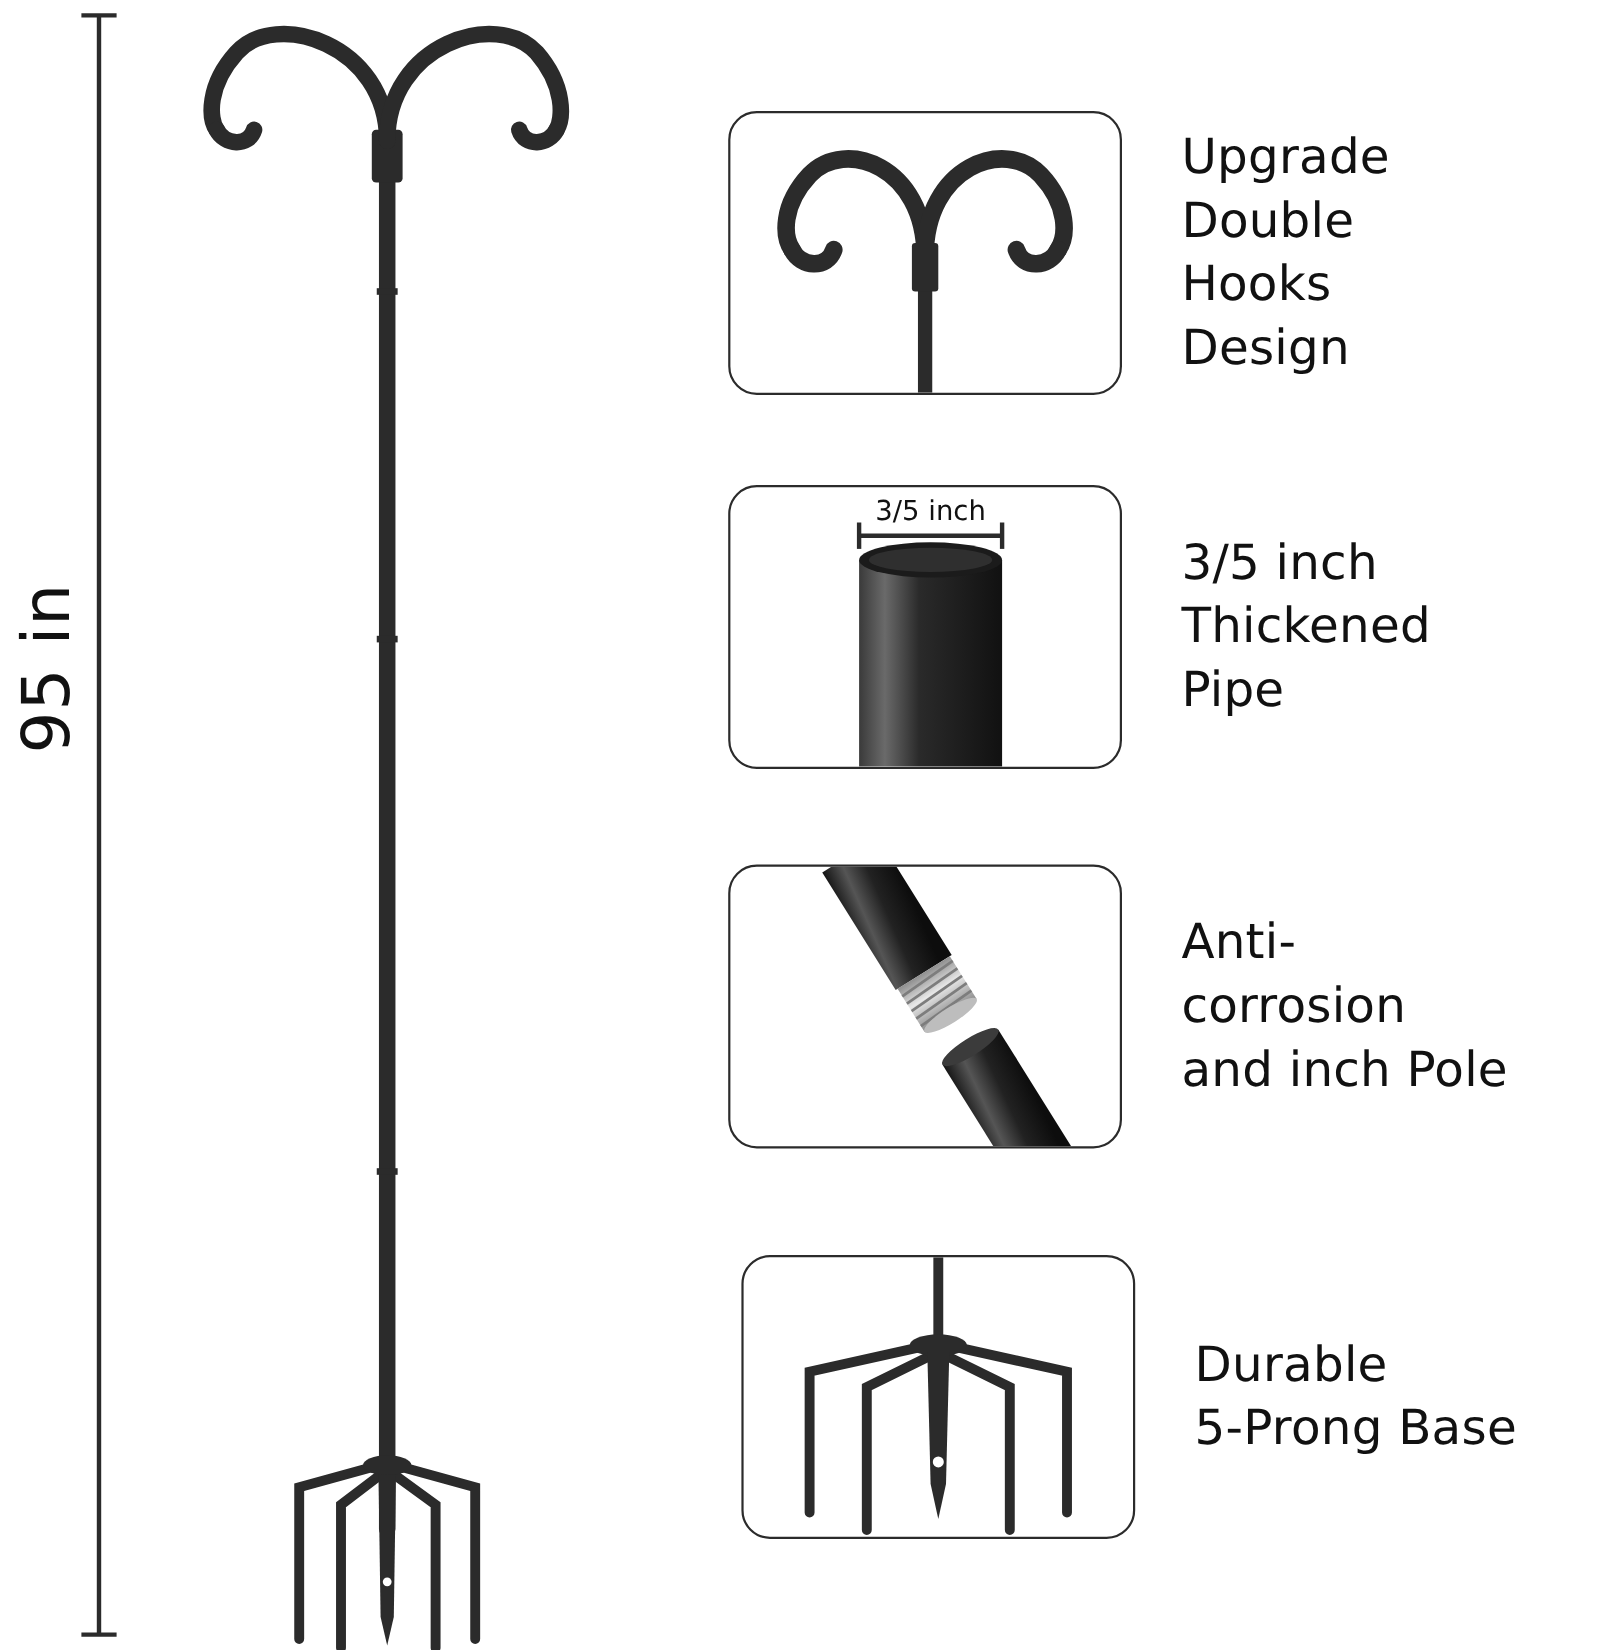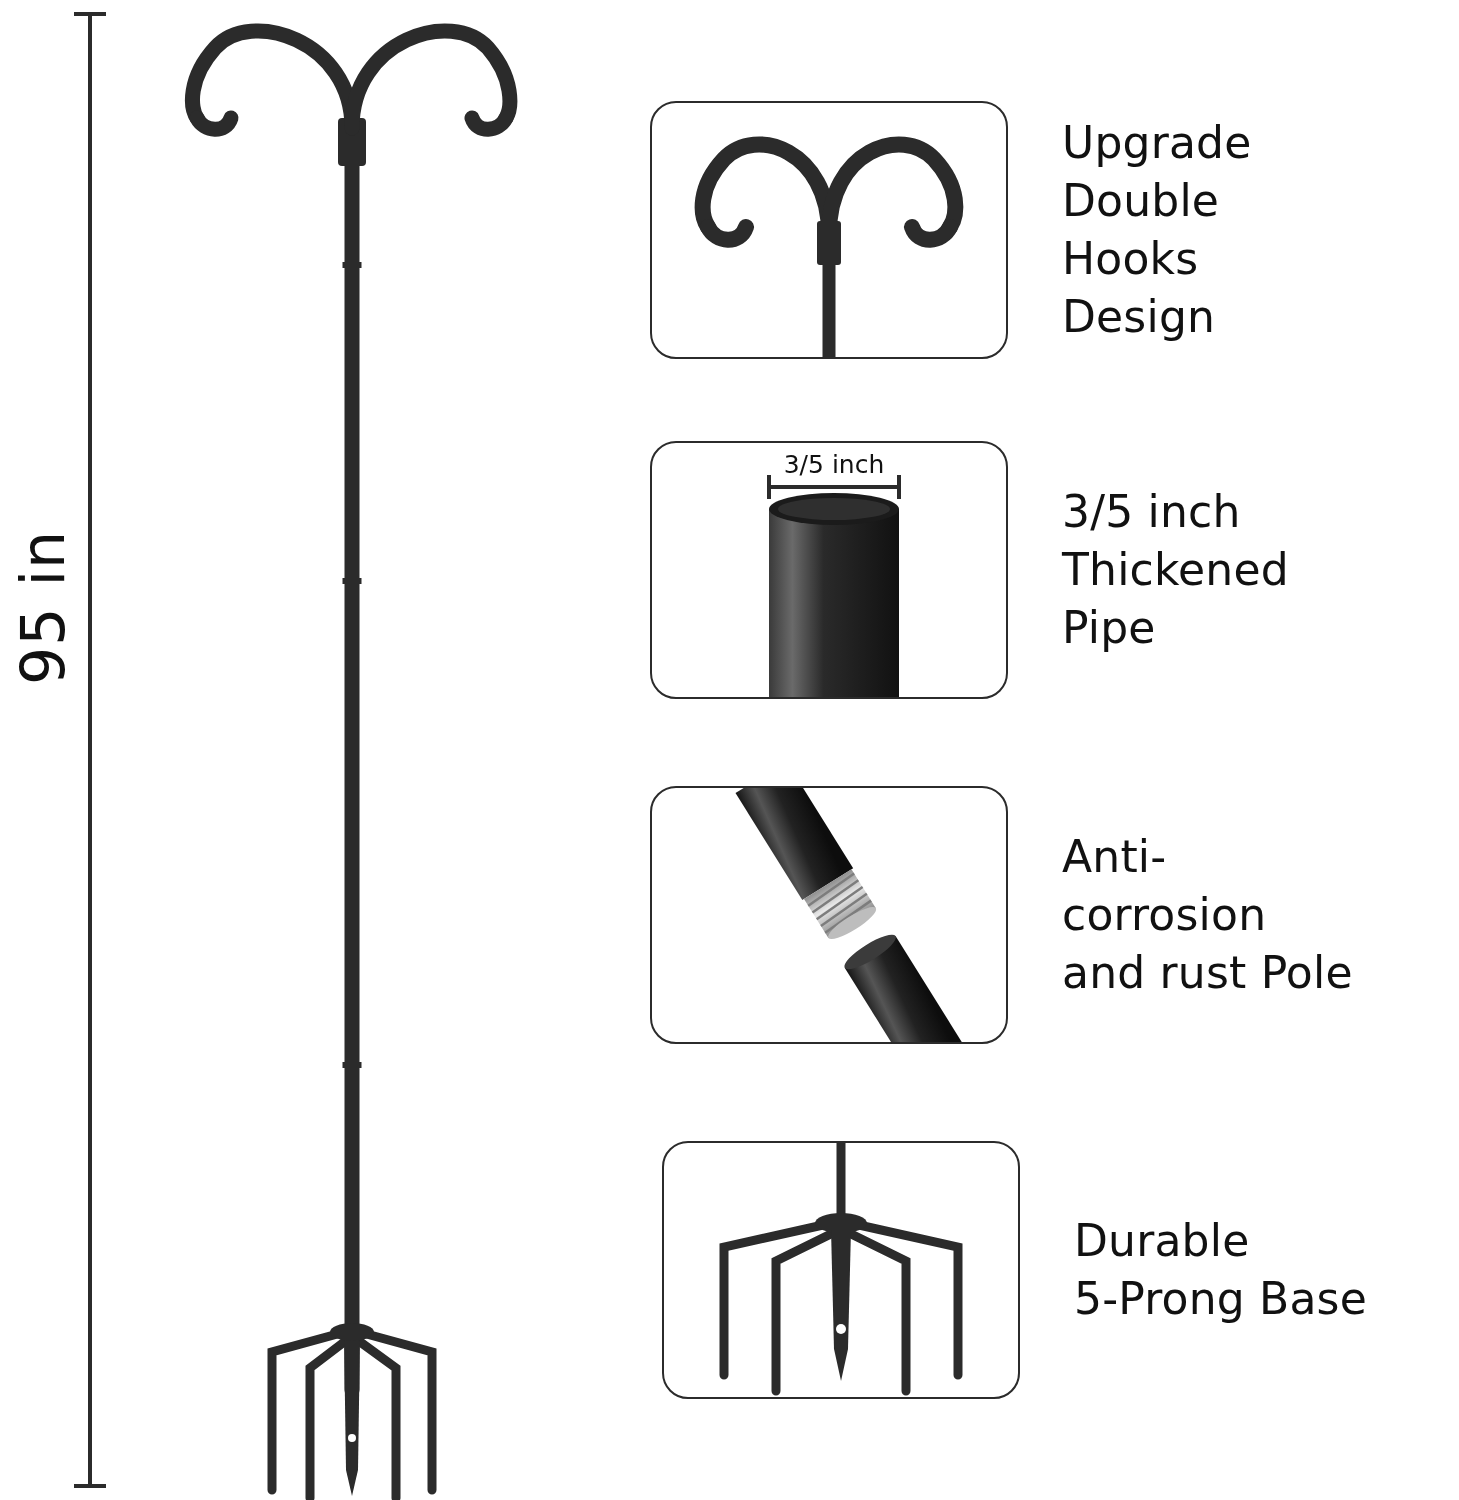--- a/index.html
+++ b/index.html
@@ -47,21 +47,21 @@
   
   .features {
     position: absolute;
     left: 650px;
     top: 0;
     width: 809px;
     height: 1500px;
   }
   .feature {
     position: absolute;
-    left: 0;
+    left: 12px;
     width: 710px;
     height: 280px;
     display: flex;
     align-items: center;
   }
   .feature-1 { top: 90px; }
   .feature-2 { top: 430px; }
   .feature-3 { top: 775px; }
   .feature-4 { top: 1130px; margin-left: 12px; }
 
@@ -218,21 +218,21 @@
             <ellipse cx="178" cy="142" rx="28" ry="7" fill="#bdbdbd"></ellipse>
           </g>
 
           <g transform="rotate(-32 177 100)">
             <rect x="148" y="176" width="60" height="150" fill="url(#tubeGrad)"></rect>
             <ellipse cx="178" cy="176" rx="30" ry="8" fill="#3b3b3b"></ellipse>
           </g>
         </svg>
       </div>
       <div class="feature-caption">Anti-corrosion
-and rust Pole</div>
+and inch Pole</div>
     </div>
 
     <div class="feature feature-4">
       <div class="thumb">
         <svg width="354" height="254" viewBox="0 0 354 254">
           <g fill="none" stroke="#2b2b2b" stroke-width="9" stroke-linecap="round">
             <line x1="177" y1="0" x2="177" y2="130"></line>
             <path d="M177 78 L60 104 L60 232"></path>
             <path d="M177 78 L294 104 L294 232"></path>
             <path d="M177 86 L112 118 L112 248"></path>

